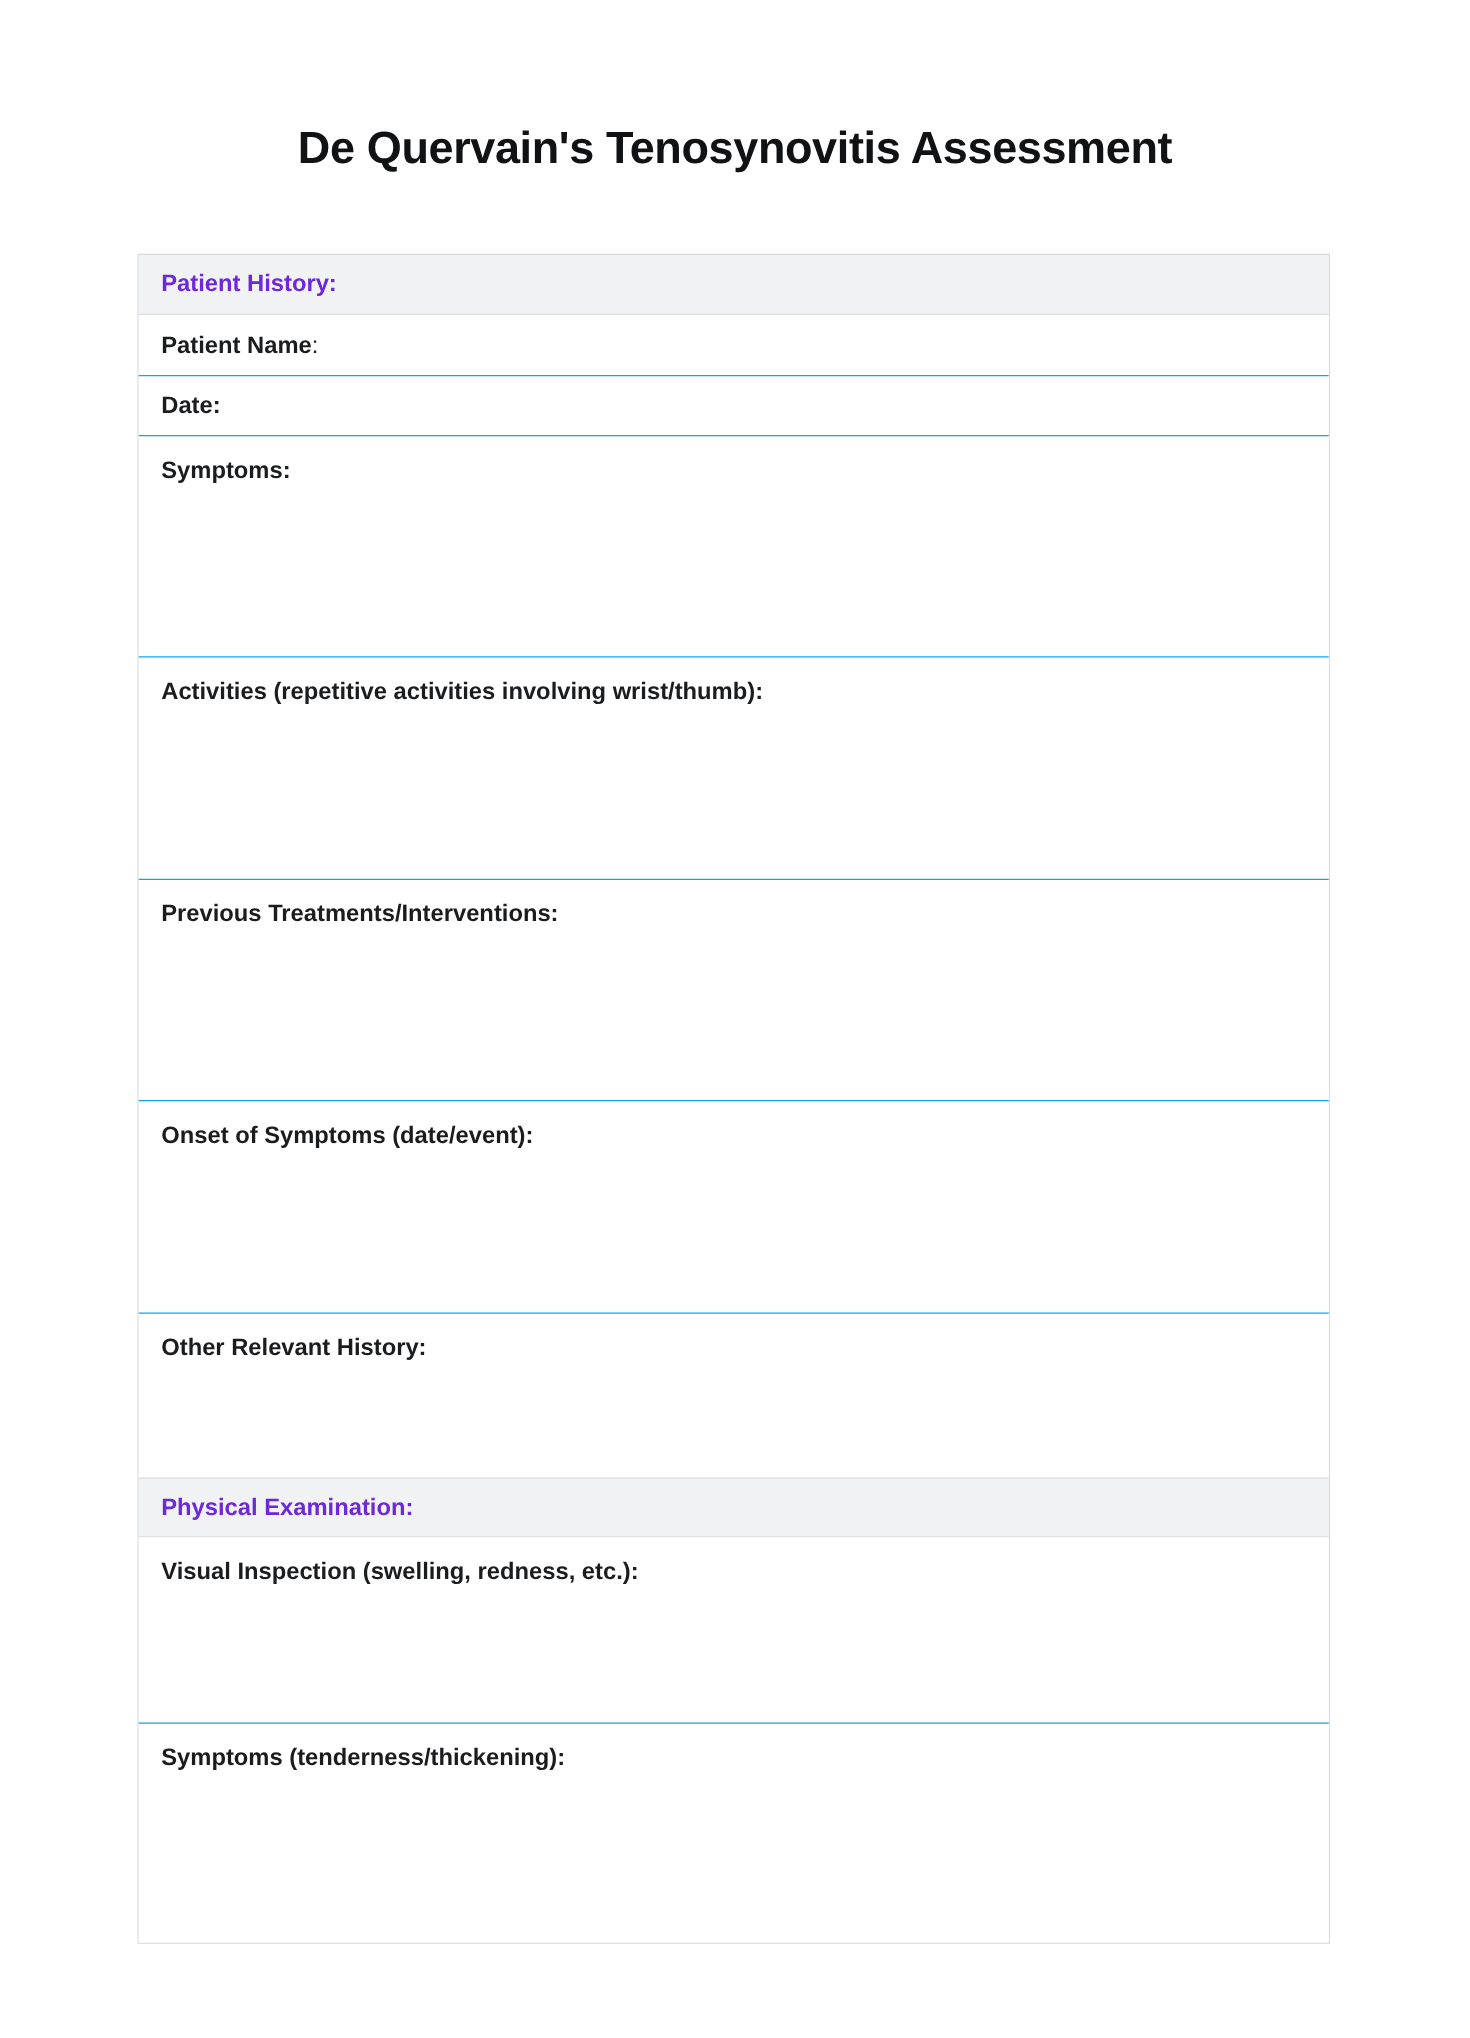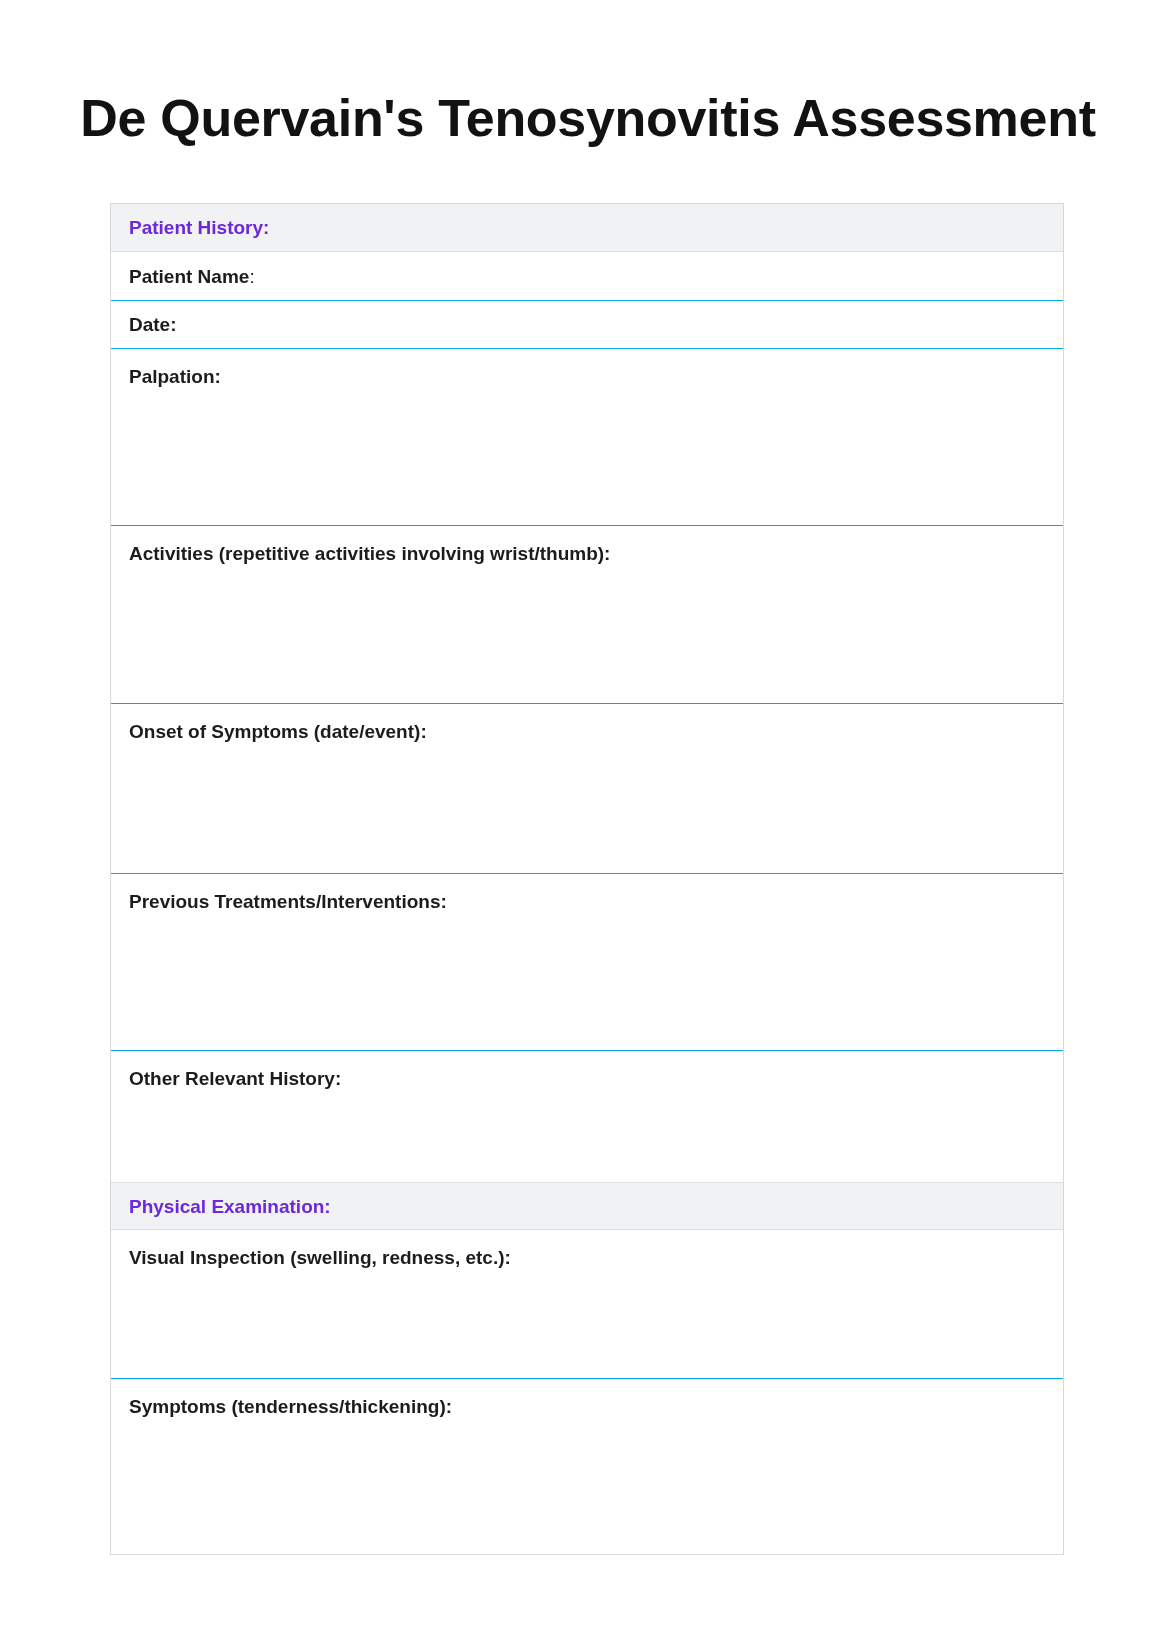--- a/index.html
+++ b/index.html
@@ -12,21 +12,21 @@
     width: 1176px;
     height: 1630px;
     background: #ffffff;
     font-family: "Liberation Sans", sans-serif;
     overflow: hidden;
   }
   .page-title {
     margin: 0;
     padding-top: 96px;
     text-align: center;
-    font-size: 52px;
+    font-size: 36px;
     line-height: 44px;
     font-weight: 700;
     color: #111214;
     letter-spacing: -0.3px;
   }
   .form-table {
     box-sizing: border-box;
     position: absolute;
     left: 110px;
     top: 203px;
@@ -94,33 +94,33 @@
 
     <div class="row h-short">
       <span class="row-label"><span>Patient Name</span><span class="label-suffix">:</span></span>
     </div>
 
     <div class="row h-short">
       <span class="row-label">Date:</span>
     </div>
 
     <div class="row tall h-a">
-      <span class="row-label">Palpation:</span>
+      <span class="row-label">Symptoms:</span>
     </div>
 
     <div class="row tall h-b">
       <span class="row-label">Activities (repetitive activities involving wrist/thumb):</span>
     </div>
 
+    <div class="row tall h-a">
+      <span class="row-label">Previous Treatments/Interventions:</span>
+    </div>
+
     <div class="row tall h-c">
       <span class="row-label">Onset of Symptoms (date/event):</span>
-    </div>
-
-    <div class="row tall h-a">
-      <span class="row-label">Previous Treatments/Interventions:</span>
     </div>
 
     <div class="row tall h-d">
       <span class="row-label">Other Relevant History:</span>
     </div>
 
     <div class="row section h-short">
       <span class="row-label">Physical Examination:</span>
     </div>
 

